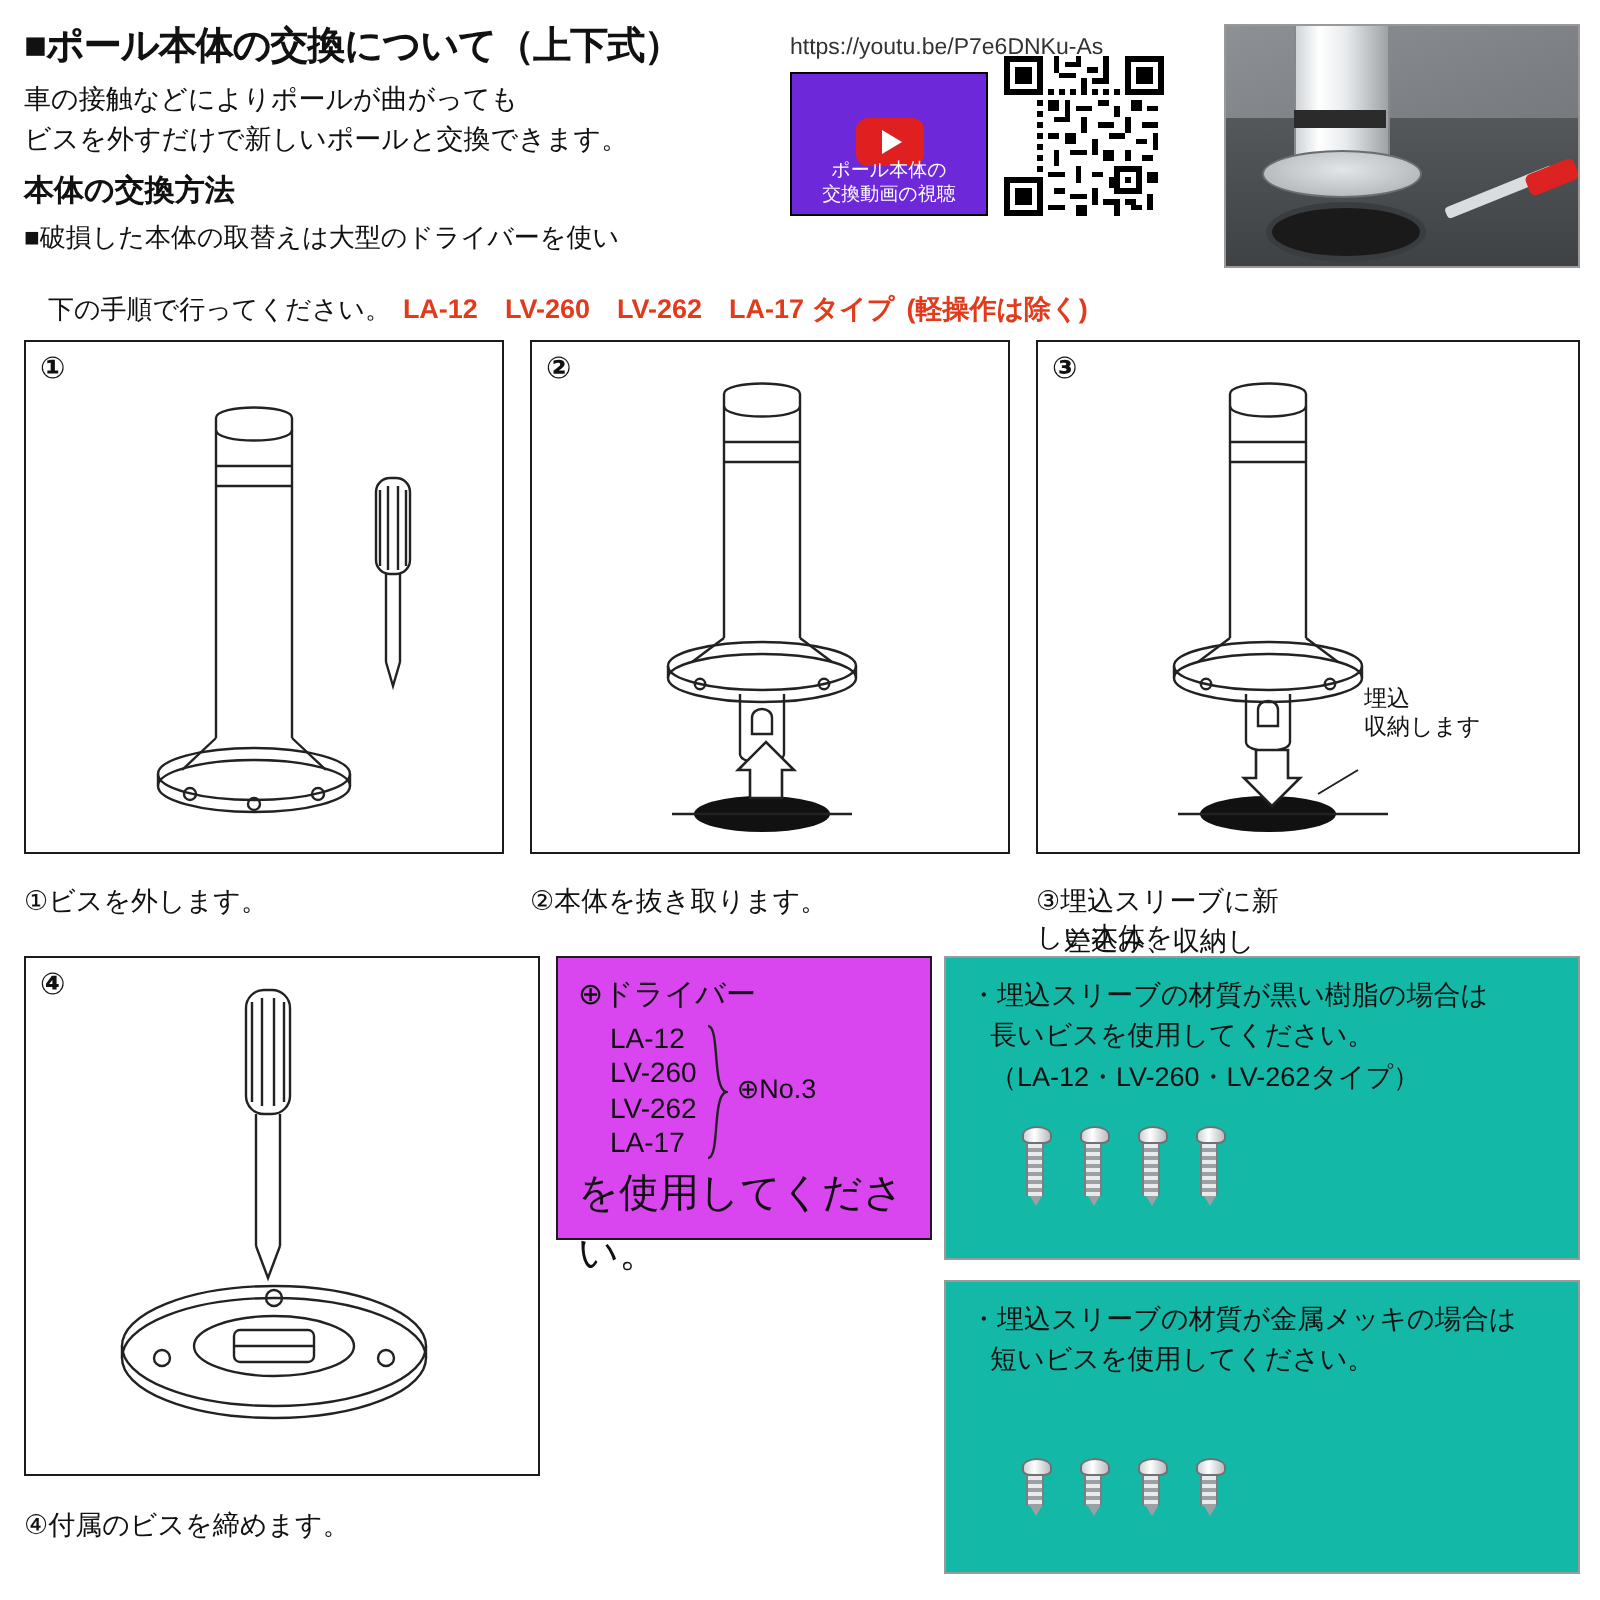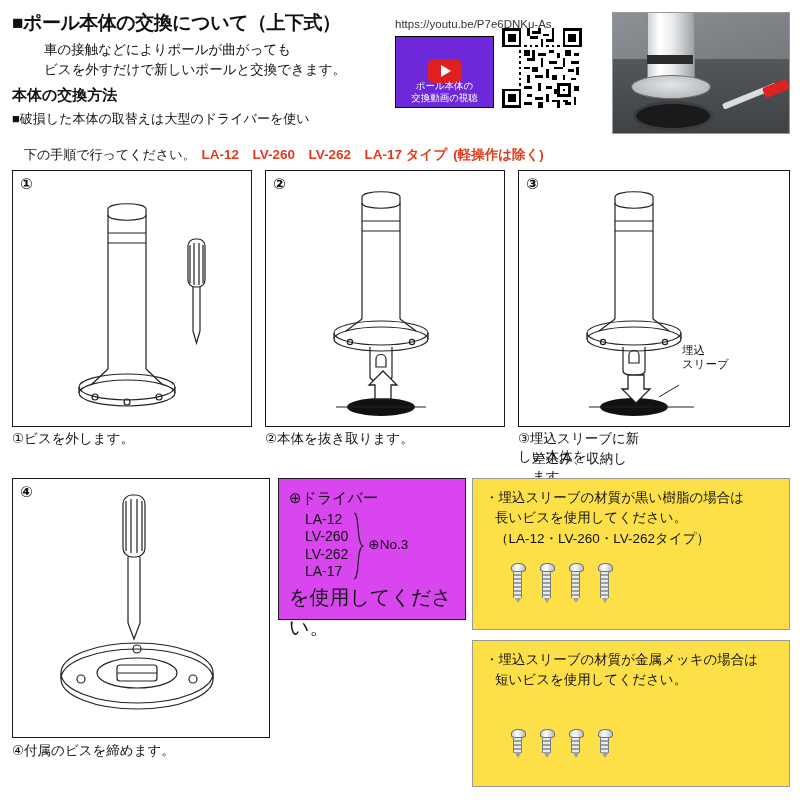--- a/index.html
+++ b/index.html
@@ -9,21 +9,21 @@
     font-family:"Liberation Sans","DejaVu Sans",sans-serif;
     color:#111;
     position:relative;
     overflow:hidden;
   }
   .page{position:relative;width:640px;height:800px;}
 
   
   .title-row{position:absolute;left:12px;top:10px;width:380px;}
   .main-title{font-size:19px;font-weight:bold;letter-spacing:-0.5px;white-space:nowrap;}
-  .lead{font-size:13.5px;line-height:1.45;margin-top:4px;margin-left:32px;}
+  .lead{font-size:13.5px;line-height:1.45;margin-top:4px;}
   .sub-title{font-size:15px;font-weight:bold;margin-top:7px;}
   .note1{font-size:13px;margin-top:5px;line-height:1.4;}
   .models{color:#e23b1c;font-weight:bold;font-size:13.5px;}
 
   
   .yt-wrap{position:absolute;left:395px;top:18px;width:215px;}
   .yt-url{font-size:11.5px;color:#333;font-family:"Liberation Sans",sans-serif;letter-spacing:0px;}
   .yt-box{position:absolute;left:395px;top:36px;width:97px;height:70px;background:#6d28d9;border:1px solid #000;}
   .yt-play{position:absolute;left:50%;top:22px;transform:translateX(-50%);
     width:34px;height:24px;background:#e02020;border-radius:6px;}
@@ -49,26 +49,26 @@
   .photo .hole{position:absolute;left:20px;top:88px;width:74px;height:24px;border-radius:50%;
     background:#1a1a1a;border:3px solid #3a3d40;}
   .photo .driver{position:absolute;left:108px;top:80px;width:58px;height:6px;background:#d9dde0;
     transform:rotate(-22deg);border-radius:2px;}
   .photo .driver-h{position:absolute;left:150px;top:70px;width:26px;height:11px;background:#d22;
     transform:rotate(-22deg);border-radius:3px;}
 
   
   .panel{position:absolute;border:1px solid #1b1b1b;background:#fff;}
   .panel-num{position:absolute;left:7px;top:4px;font-size:15px;font-weight:bold;}
-  .cap{position:absolute;font-size:13.5px;line-height:1.35;}
+  .cap{position:absolute;font-size:13.5px;line-height:1.35;margin-top:12px;}
 
   .textbox{position:absolute;border:1px solid #1b1b1b;background:#d946ef;}
   .tb-inner{padding:8px 10px;font-size:14px;line-height:1.5;}
 
-  .sidebox{position:absolute;border:1px solid #9a9a9a;background:#fde047;}
+  .sidebox{position:absolute;border:1px solid #9a9a9a;background:#14b8a6;}
   .sb-text{padding:9px 12px;font-size:13.5px;line-height:1.5;}
 
   .screws{position:absolute;display:flex;gap:16px;}
   .screw{position:relative;width:13px;}
   .screw .head{width:13px;height:7px;border-radius:50% 50% 30% 30%;
     background:linear-gradient(90deg,#cfd2d5,#ffffff 40%,#b9bcbf);border:1px solid #6f7275;}
   .screw .shaft{margin:0 auto;width:7px;background:
     repeating-linear-gradient(180deg,#e8eaec 0 2px,#9aa0a4 2px 4px);
     border-left:1px solid #7b7e81;border-right:1px solid #7b7e81;}
   .screw .tip{margin:0 auto;width:0;height:0;border-left:3.5px solid transparent;
@@ -292,21 +292,21 @@
       </g>
       <ellipse cx="115" cy="236" rx="34" ry="9" fill="#111"></ellipse>
       <path d="M70 236 L175 236" stroke="#222" stroke-width="1.2"></path>
 
       <path d="M109 204 L109 218 L103 218 L117 232 L131 218 L125 218 L125 204 Z" fill="#fff" stroke="#222" stroke-width="1.3"></path>
 
       <path d="M140 226 L160 214" stroke="#222" stroke-width="1"></path>
     </svg>
     <div class="label-small" style="left:163px;top:172px;">
       <div>埋込</div>
-      <div>スリーブ</div>
+      <div>収納します</div>
     </div>
   </div>
   <div class="cap" style="left:518px;top:430px;">③埋込スリーブに新しい本体を</div>
   <div class="cap" style="left:532px;top:450px;">差込み、収納します。</div>
 
   <div class="panel" style="left:12px;top:478px;width:256px;height:258px;">
     <div class="panel-num">④</div>
     <svg class="svgfig" width="256" height="258" viewBox="0 0 256 258">
       <g fill="none" stroke="#222" stroke-width="1.2">
 

